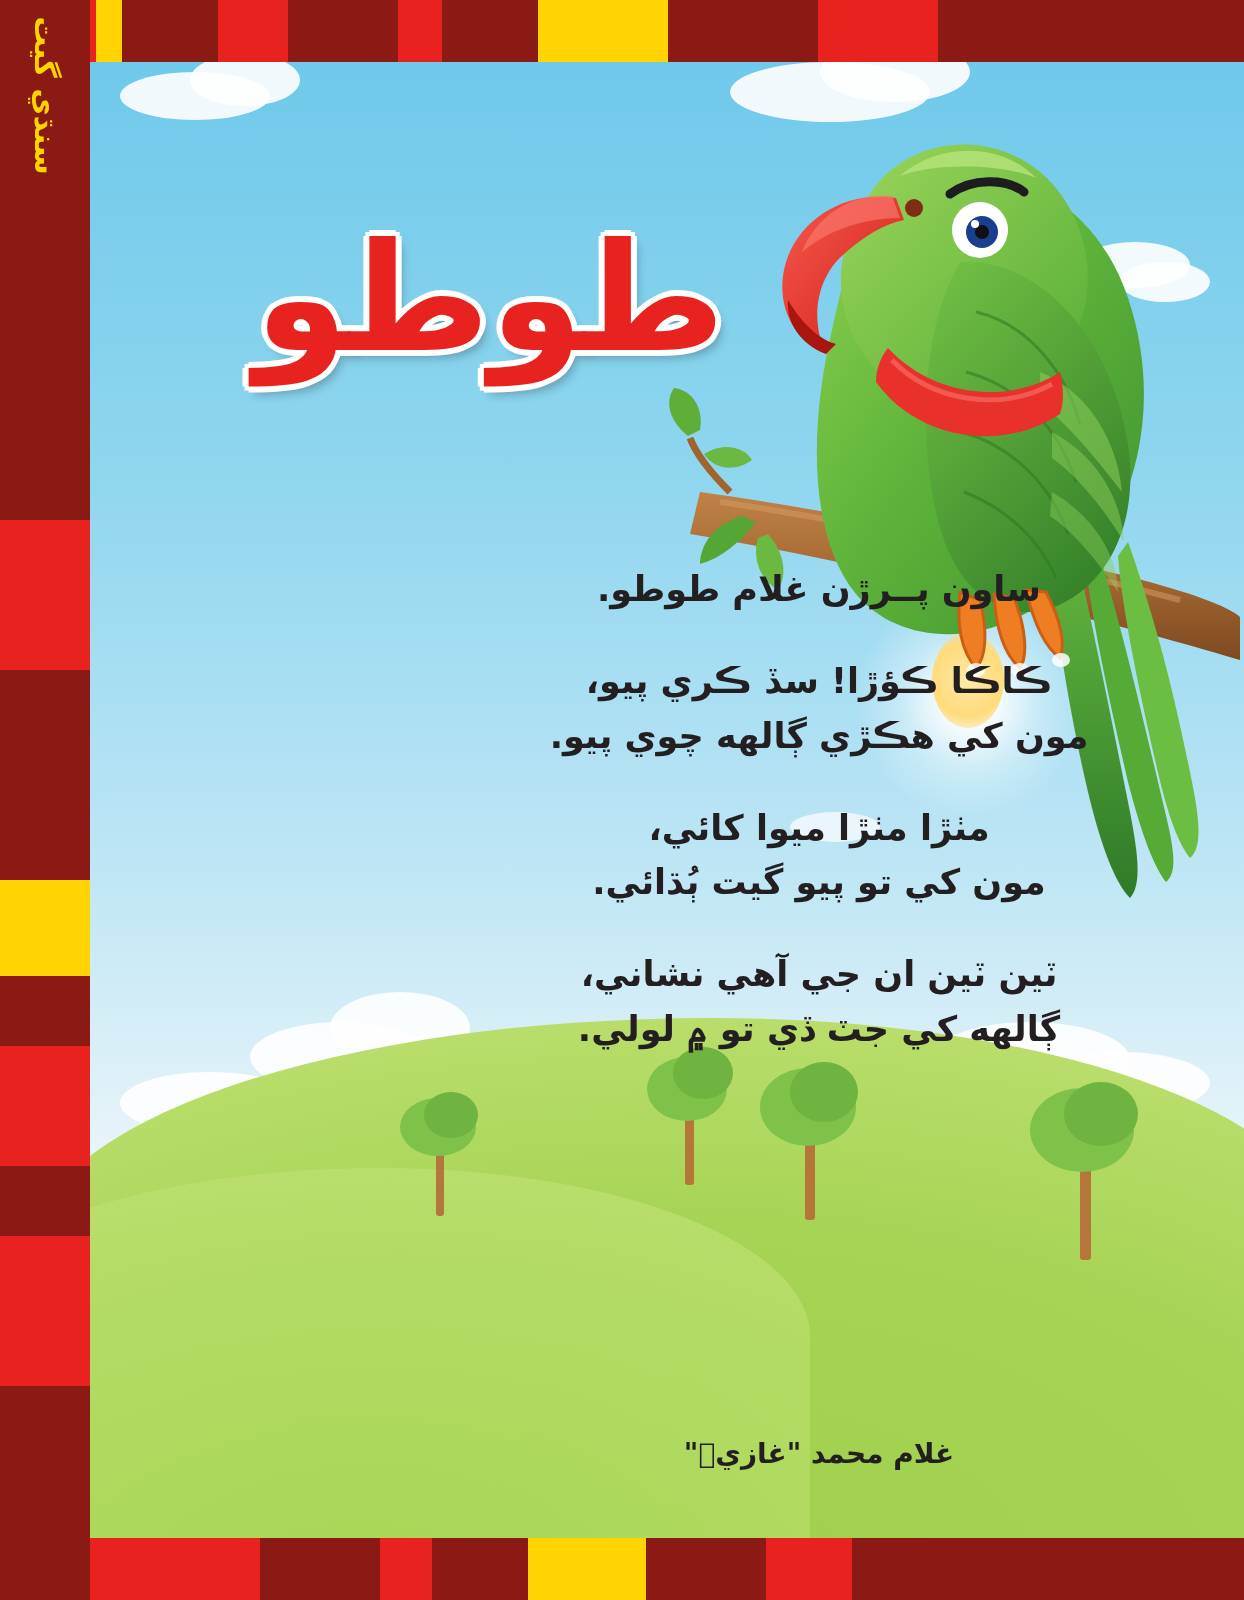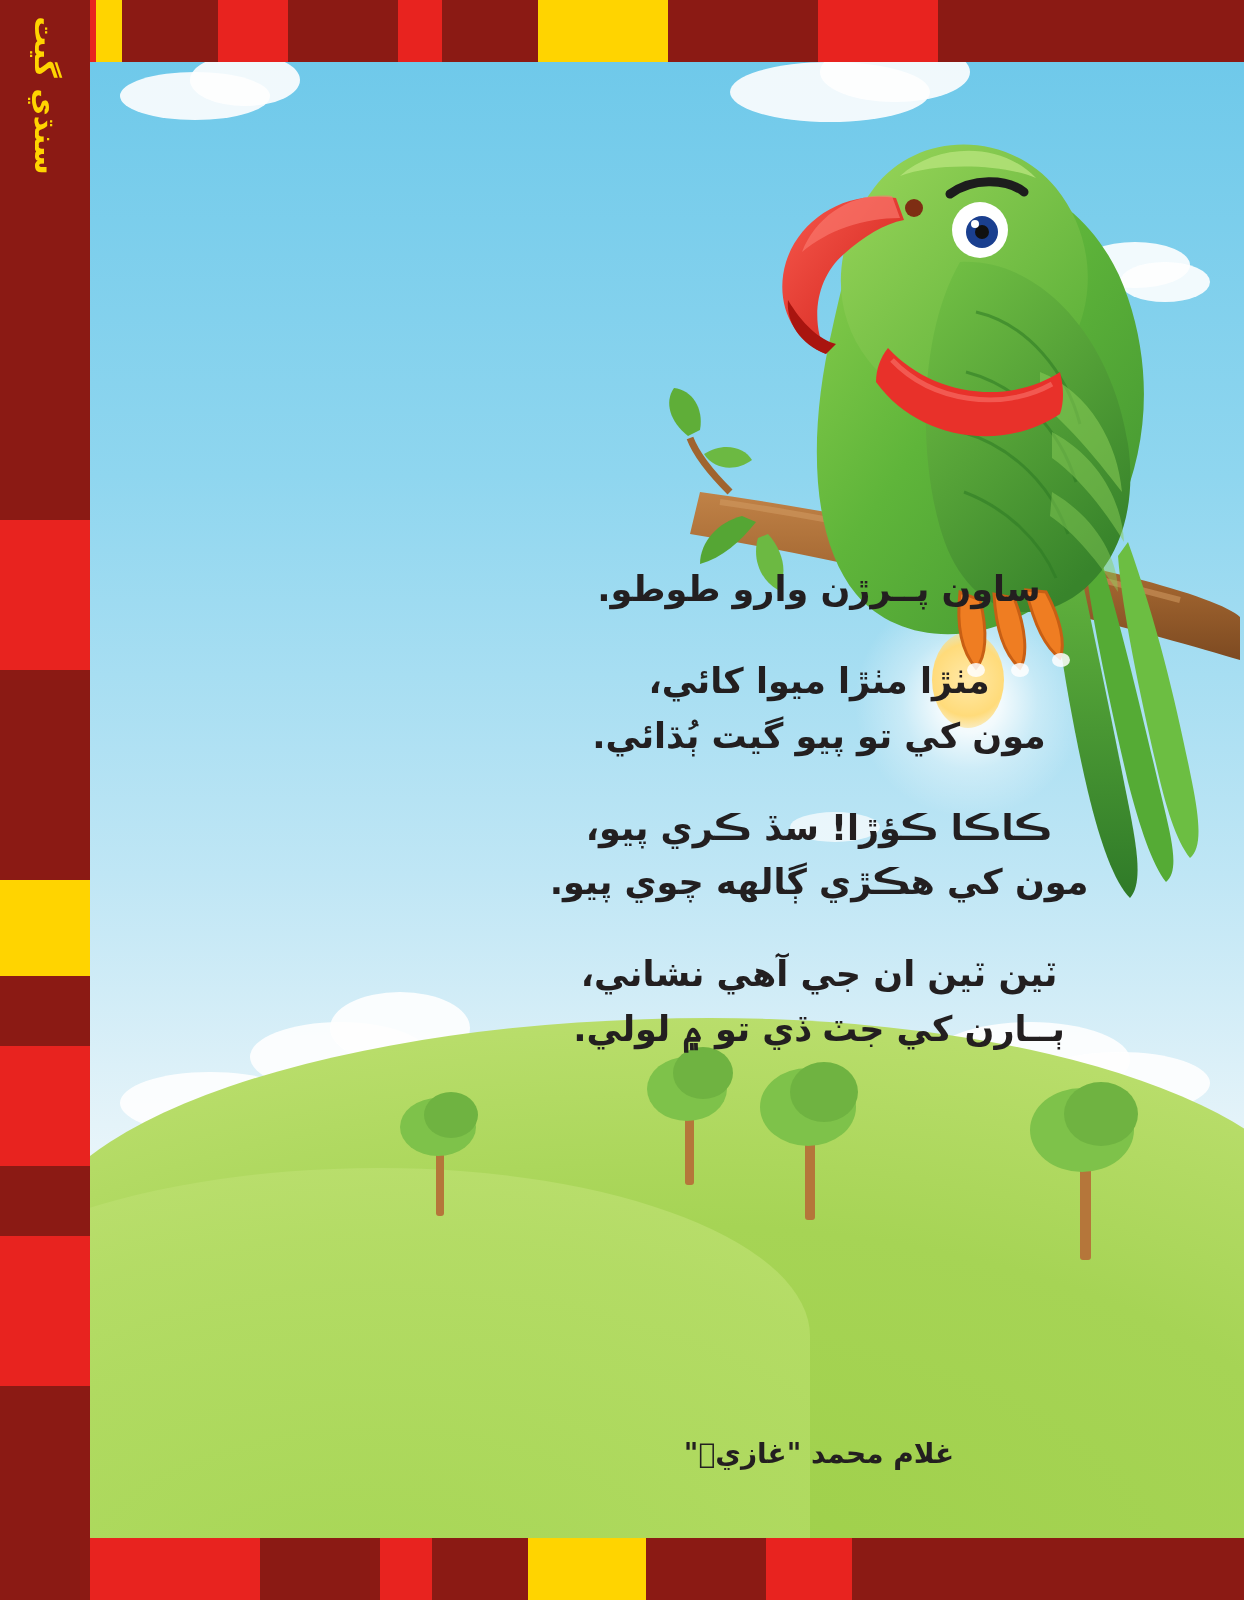--- a/index.html
+++ b/index.html
@@ -364,34 +364,35 @@
         <path d="M334 522 C 336 560, 346 584, 360 596 C 368 584, 366 556, 354 526 Z"></path>
         <path d="M366 518 C 374 552, 386 576, 400 586 C 406 572, 400 546, 386 520 Z"></path>
       </g>
       <g fill="#fff" opacity=".85">
         <ellipse cx="316" cy="598" rx="9" ry="7"></ellipse>
         <ellipse cx="360" cy="598" rx="9" ry="7"></ellipse>
         <ellipse cx="401" cy="588" rx="9" ry="7"></ellipse>
       </g>
     </svg>
 
+    <div id="title">طوطو</div>
 
     <div id="poem">
       <div class="stanza">
-        <div class="line">ساون پــرڙن وارو طوطو.</div>
+        <div class="line">ساون پــرڙن غلام طوطو.</div>
+      </div>
+      <div class="stanza">
+        <div class="line">ڪاڪا ڪؤڙا! سڏ ڪري پيو،</div>
+        <div class="line">مون کي هڪڙي ڳالهه چوي پيو.</div>
       </div>
       <div class="stanza">
         <div class="line">مٺڙا مٺڙا ميوا کائي،</div>
         <div class="line">مون کي تو پيو گيت ٻُڌائي.</div>
       </div>
       <div class="stanza">
-        <div class="line">ڪاڪا ڪؤڙا! سڏ ڪري پيو،</div>
-        <div class="line">مون کي هڪڙي ڳالهه چوي پيو.</div>
+        <div class="line">ٽين ٽين ان جي آهي نشاني،</div>
+        <div class="line">ڳالهه کي جٽ ڏي تو ۾ لولي.</div>
       </div>
-      <div class="stanza">
-        <div class="line">ٽين ٽين ان جي آهي نشاني،</div>
-        <div class="line">ٻــارن کي جٽ ڏي تو ۾ لولي.</div>
-      </div>
     </div>
 
     <div id="author">غلام محمد "غازيؔ"</div>
   </div>
 </div>
 
 </body></html>

